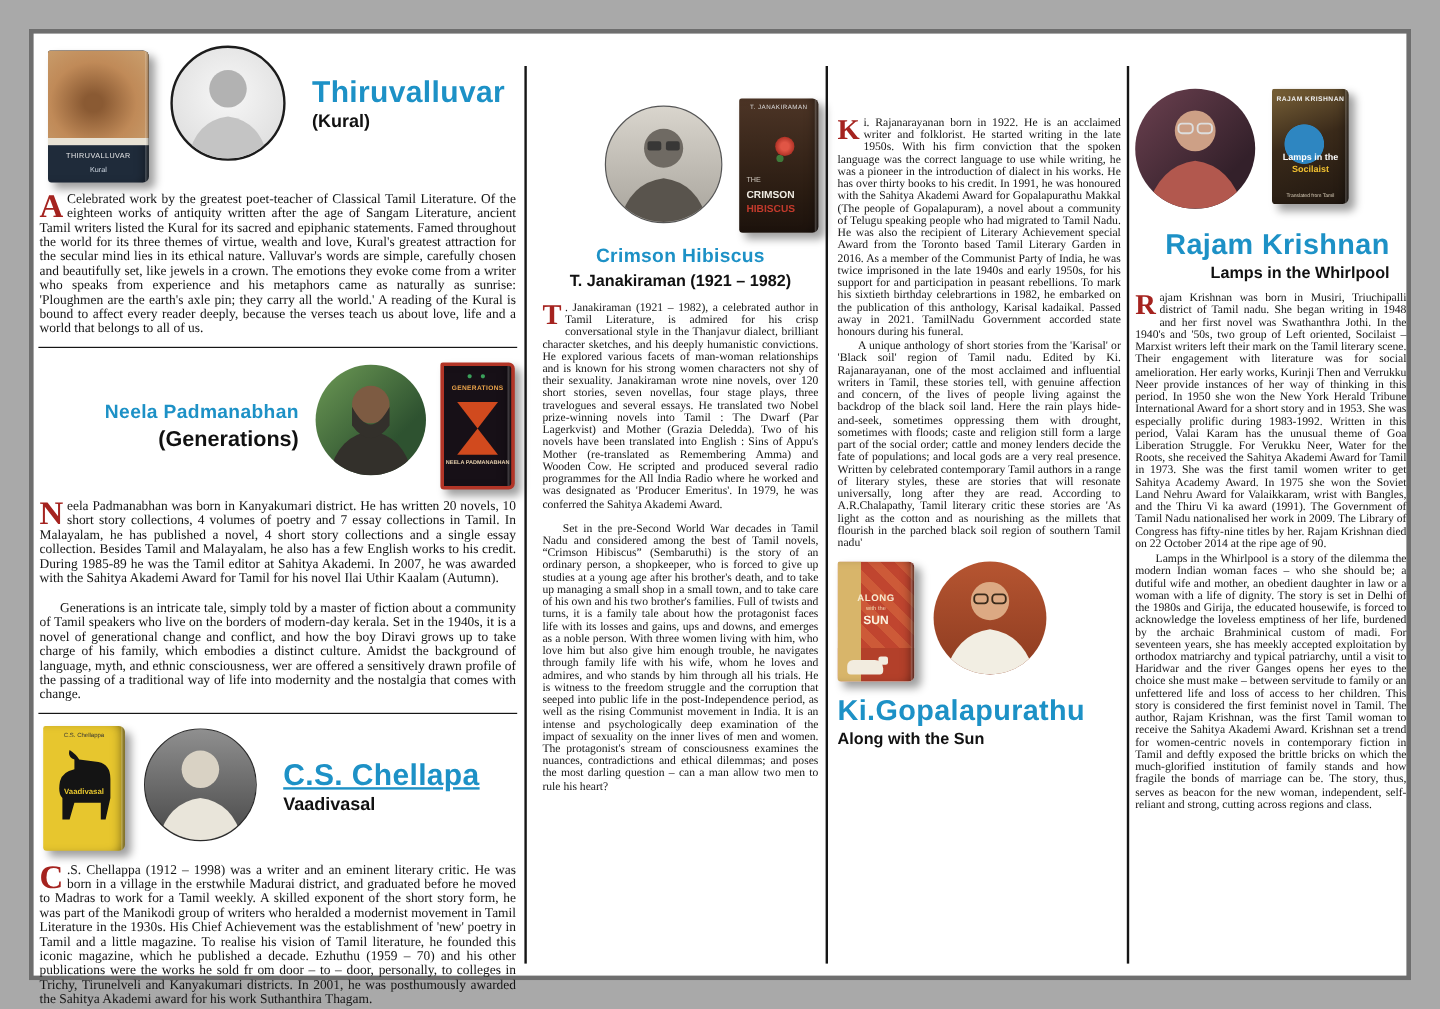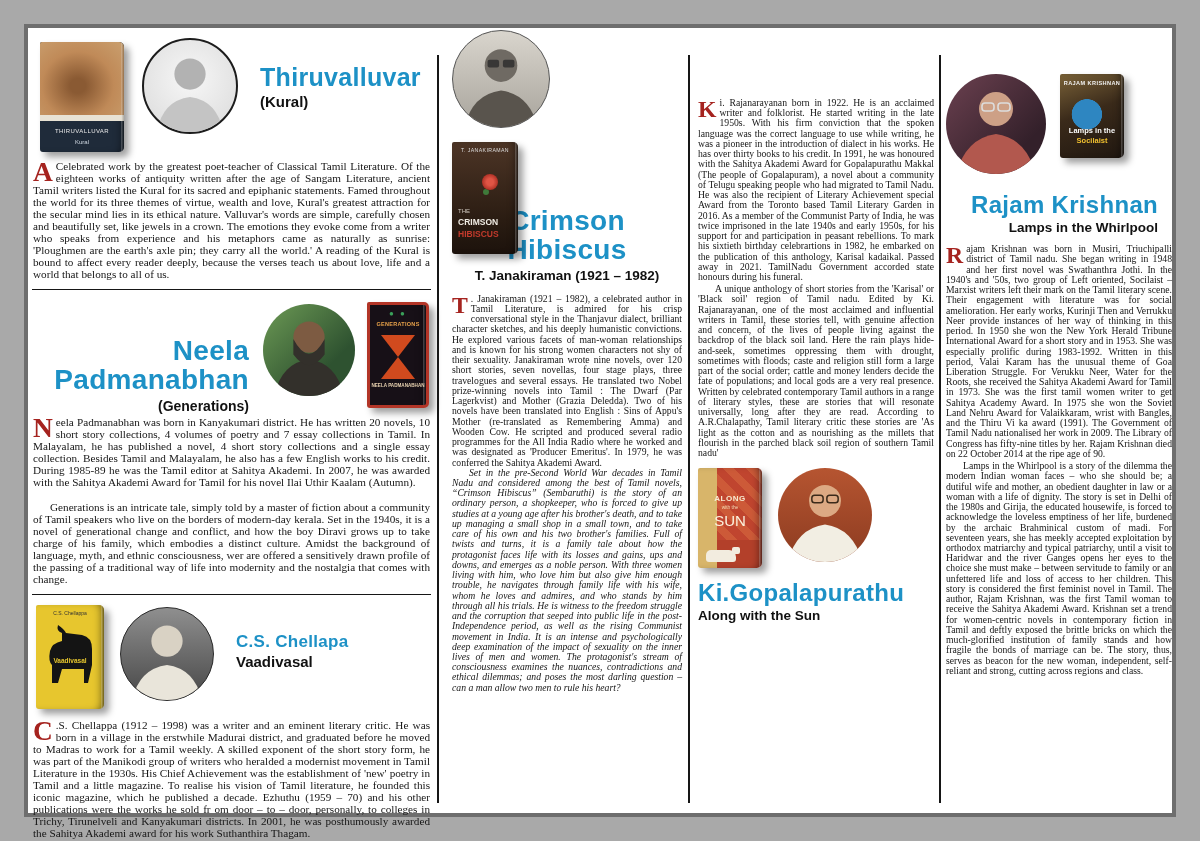--- a/index.html
+++ b/index.html
@@ -18,25 +18,25 @@
   .col3{left:670px;width:236px;padding-top:14px;}
   .col4{left:918px;width:226px;padding-top:14px;}
   .vdiv{position:absolute;top:27px;height:748px;width:1.6px;background:#161616;}
   .vd1{left:409px}.vd2{left:660px}.vd3{left:911px}
 
   .hrule{border:none;border-top:1.6px solid #161616;margin:9px 2px 8px 2px;}
 
   .hdr{display:flex;align-items:flex-start;}
   .title{
     font-family:"Liberation Sans", sans-serif;font-weight:bold;
-    color:#1d91c6;font-size:28px;letter-spacing:.3px;line-height:1.05;
+    color:#1d91c6;font-size:16px;letter-spacing:.3px;line-height:1.05;
   }
   .subtitle{
     font-family:"Liberation Sans", sans-serif;font-weight:bold;
-    color:#111;font-size:14px;margin-top:3px;
+    color:#111;font-size:18px;margin-top:3px;
   }
 
   .body{
     margin:0;color:#151515;text-align:justify;
     font-size:11.2px;line-height:1.07;
   }
   .col1 .body{padding:0 3px 0 3px;}
   .colnarrow .body{font-size:9.7px;line-height:1.055;}
   .indented{text-indent:17px;}
 
@@ -102,25 +102,25 @@
   .bk-crimson .l1{position:absolute;left:6px;right:0;top:66px;text-align:left;font-size:6px;color:#cfc8be;}
   .bk-crimson .l2{position:absolute;left:6px;right:0;top:75px;text-align:left;font-size:8.5px;font-weight:bold;color:#f0ece4;}
   .bk-crimson .l3{position:absolute;left:6px;right:0;top:87px;text-align:left;font-size:8.5px;font-weight:bold;color:#c23a2c;}
 
   .bk-sun{width:64px;height:100px;background:
     linear-gradient(90deg,#d8b56a 0 30%,transparent 30%),
     linear-gradient(0deg,#b3402a 0 28%,transparent 28%),
     repeating-linear-gradient(45deg,#c0452f 0 8px,#cd5a38 8px 16px);}
   .bk-sun .l1{position:absolute;left:0;right:0;top:26px;font-size:8px;font-weight:bold;color:#f7ead0;letter-spacing:.5px;}
   .bk-sun .l2{position:absolute;left:0;right:0;top:37px;font-size:4.8px;color:#f3ddb5;}
-  .bk-sun .l3{position:absolute;left:0;right:0;top:44px;font-size:15px;font-weight:normal;color:#fbf3df;}
+  .bk-sun .l3{position:absolute;left:0;right:0;top:44px;font-size:10px;font-weight:bold;color:#fbf3df;}
   .bk-sun .cow{position:absolute;left:8px;bottom:6px;width:30px;height:12px;background:#f2ecdf;border-radius:5px 7px 3px 3px;}
   .bk-sun .cow::before{content:"";position:absolute;right:-4px;top:-3px;width:8px;height:7px;background:#f2ecdf;border-radius:2px;}
 
-  .bk-lamps{width:64px;height:84px;background:
+  .bk-lamps{width:64px;height:96px;background:
     radial-gradient(circle at 42% 48%,#2e86c1 0 26%,transparent 27%),
     linear-gradient(160deg,#7a6238,#3a2a1a 45%,#201710);}
   .bk-lamps .l0{position:absolute;left:0;right:0;top:6px;font-size:5.6px;font-weight:bold;color:#efefef;letter-spacing:.4px;}
   .bk-lamps .l1{position:absolute;left:0;right:0;top:52px;font-size:7.5px;font-weight:bold;color:#fdfdfd;}
   .bk-lamps .l2{position:absolute;left:0;right:0;top:62px;font-size:7.5px;font-weight:bold;color:#f0c030;}
   .bk-lamps .l3{position:absolute;left:0;right:0;top:86px;font-size:4.2px;color:#d8cdb8;}
 
   
   .s1h{height:124px;}
   .s1h .photo{margin:2px 0 0 18px;}
@@ -130,29 +130,29 @@
 
   .s2h{height:118px;margin-top:6px;}
   .s2h .tb{flex:1;text-align:right;margin-top:38px;}
   .s2h .photo{margin:6px 0 0 14px;}
   .s2h .bk{margin:4px 4px 0 12px;}
 
   .s3h{height:116px;margin-top:4px;}
   .s3h .bk{margin:2px 0 0 6px;}
   .s3h .photo{margin:4px 0 0 16px;}
   .s3h .tb{margin:30px 0 0 22px;}
-  .s3h .title{font-size:17px;}
+  .s3h .title{font-size:25px;text-decoration:underline;}
   .s3h .subtitle{font-size:15px;}
 
-  .c2h{justify-content:center;gap:14px;margin-top:40px;height:114px;flex-direction:column;}
+  .c2h{justify-content:flex-end;gap:14px;margin-top:40px;height:114px;}
   .c2h .photo{margin-top:6px;}
   .c2-title{text-align:center;margin-top:10px;}
   .c2-sub{text-align:center;font-size:13.5px;}
   .c2p1{margin-top:11px;}
-  .c2p2{font-style:italic;}
+  .c2p2{margin-top:10px;}
 
   .c3p1{margin-top:56px;}
   .c3foot{margin-top:10px;height:104px;}
   .c3foot .photo{margin:0 0 0 16px;}
   .c3-title{margin-top:8px;font-size:24px;}
   .c3-sub{font-size:13.5px;}
 
   .c4h{margin-top:32px;height:110px;}
   .c4h .bk{margin:0 0 0 14px;}
   .c4-title{text-align:right;padding-right:14px;margin-top:8px;font-size:24px;}

